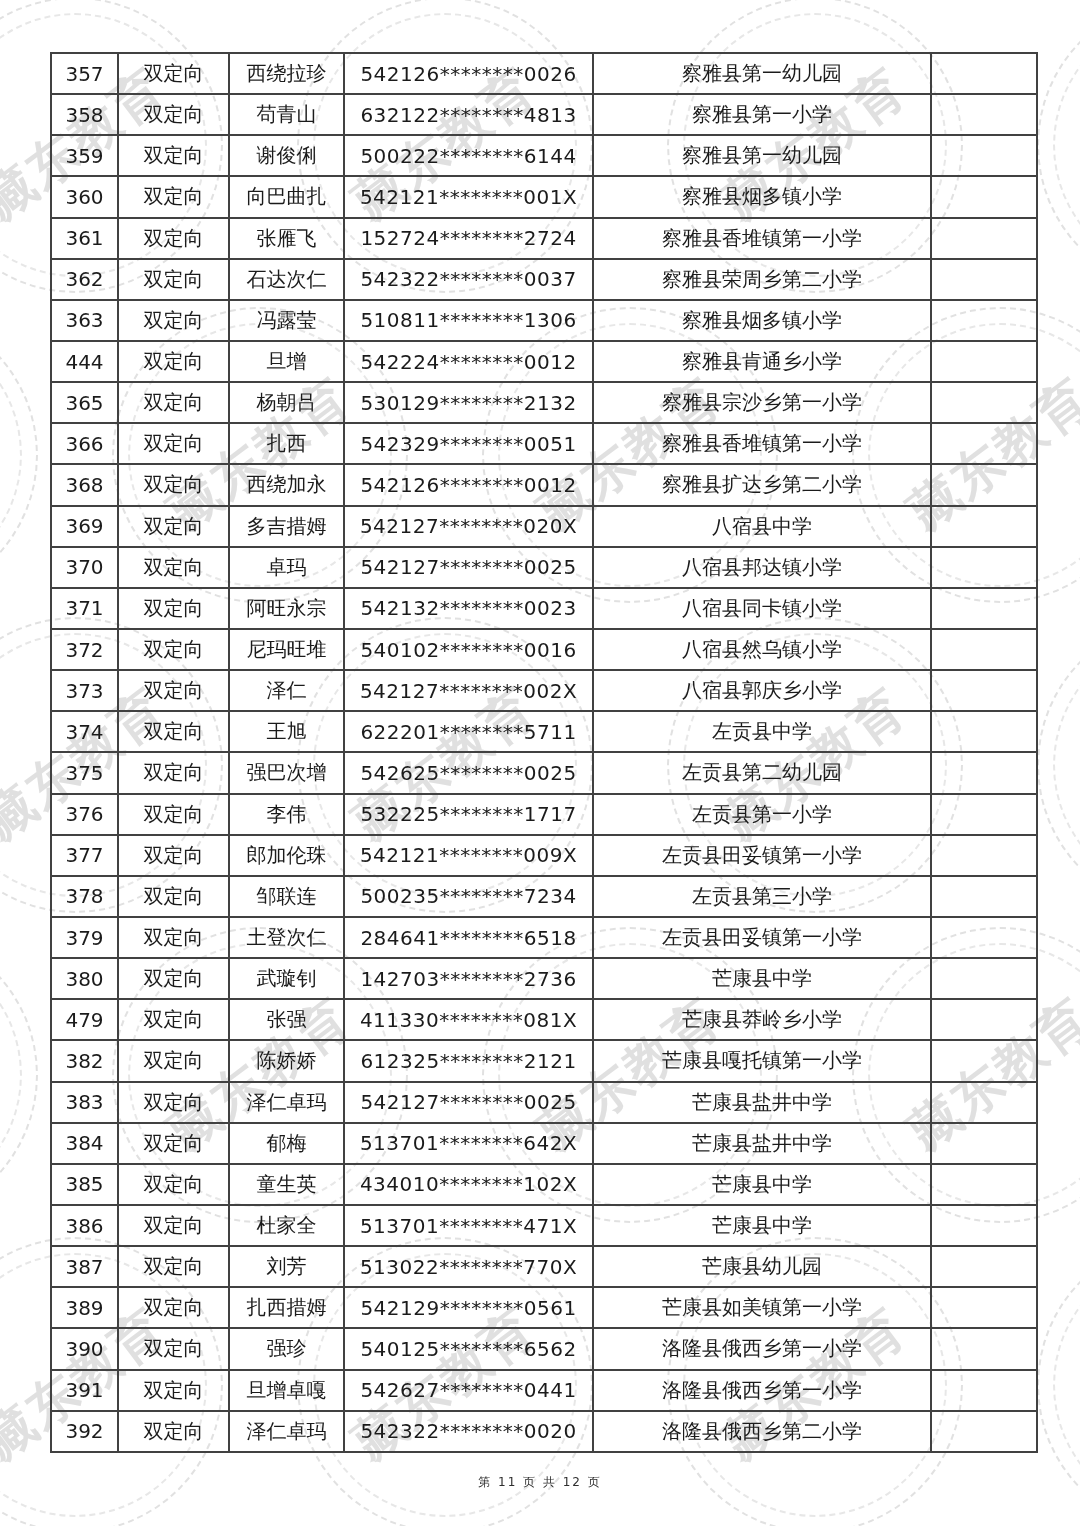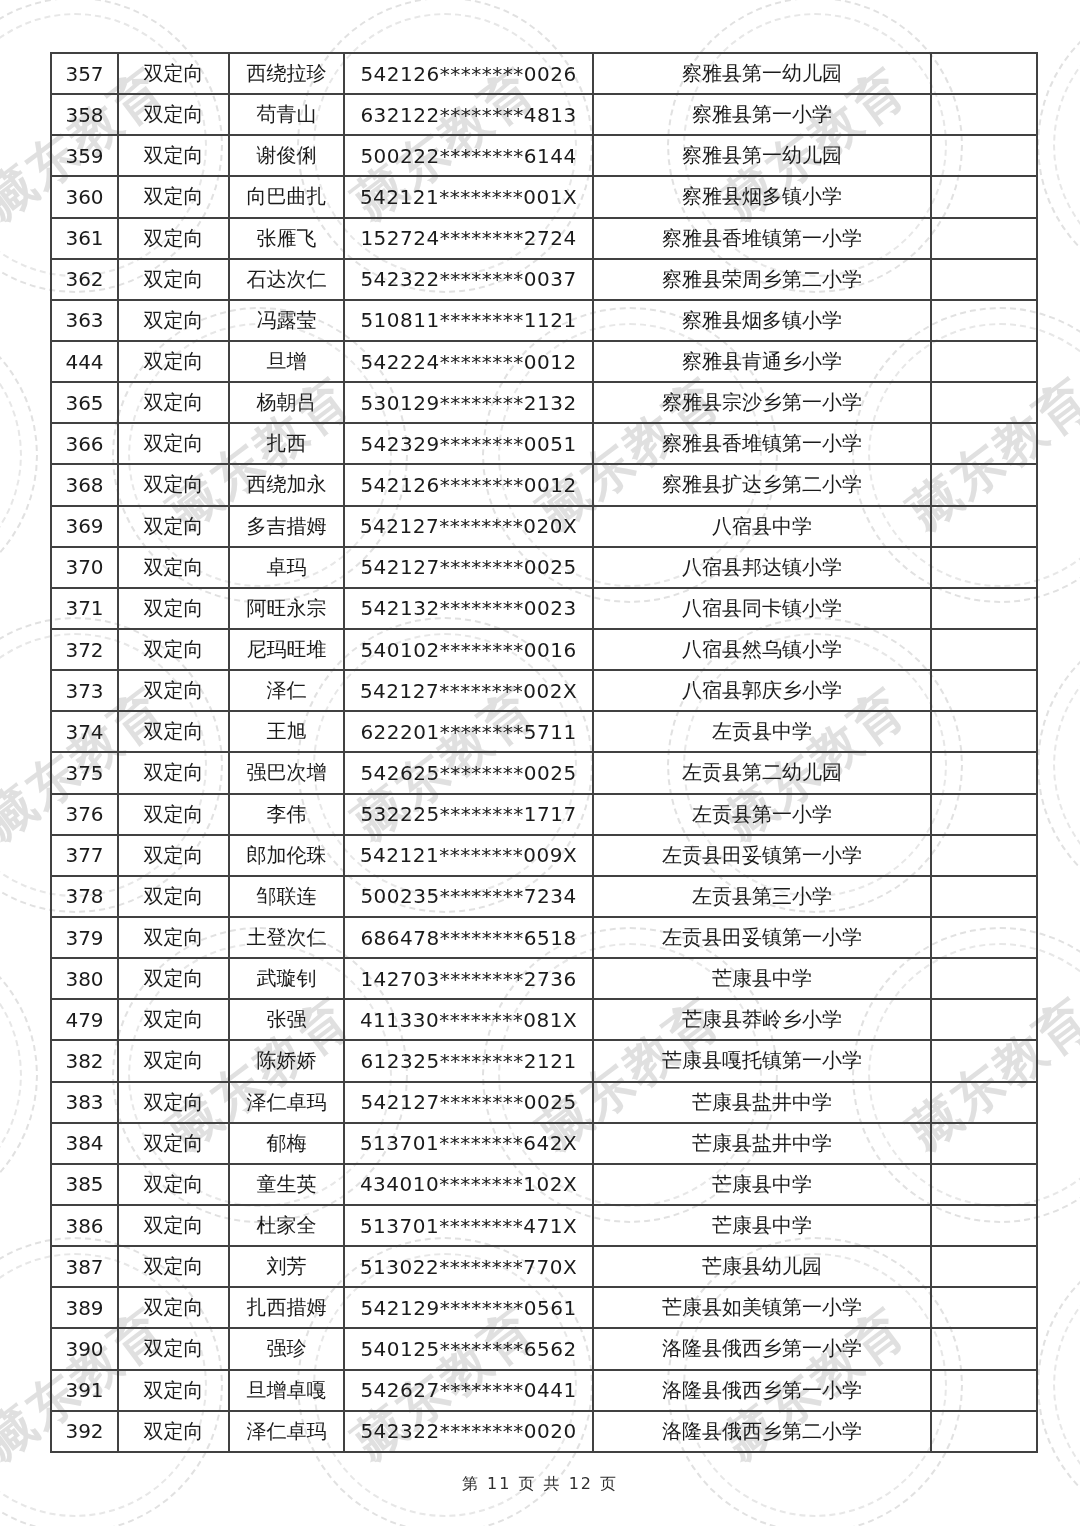--- a/index.html
+++ b/index.html
@@ -67,21 +67,21 @@
   #roster-table td.c-id { letter-spacing: 0.5px; margin-left: 48px; }
 
   
   #page-footer {
     position: absolute;
     left: 0;
     top: 1474px;
     width: 100%;
     text-align: center;
     z-index: 1;
-    font-size: 16px;
+    font-size: 12px;
     color: #2e2e2e;
     letter-spacing: 2px;
   }
 </style>
 </head>
 <body>
 
 <div id="page">
 
   <div id="watermark-layer">
@@ -237,21 +237,21 @@
           <td class="c-cat">双定向</td>
           <td class="c-name">石达次仁</td>
           <td class="c-id">542322********0037</td>
           <td class="c-school">察雅县荣周乡第二小学</td>
           <td class="c-remark"></td>
         </tr>
         <tr>
           <td class="c-no">363</td>
           <td class="c-cat">双定向</td>
           <td class="c-name">冯露莹</td>
-          <td class="c-id">510811********1121</td>
+          <td class="c-id">510811********1306</td>
           <td class="c-school">察雅县烟多镇小学</td>
           <td class="c-remark"></td>
         </tr>
         <tr>
           <td class="c-no">444</td>
           <td class="c-cat">双定向</td>
           <td class="c-name">旦增</td>
           <td class="c-id">542224********0012</td>
           <td class="c-school">察雅县肯通乡小学</td>
           <td class="c-remark"></td>
@@ -357,21 +357,21 @@
           <td class="c-cat">双定向</td>
           <td class="c-name">邹联连</td>
           <td class="c-id">500235********7234</td>
           <td class="c-school">左贡县第三小学</td>
           <td class="c-remark"></td>
         </tr>
         <tr>
           <td class="c-no">379</td>
           <td class="c-cat">双定向</td>
           <td class="c-name">土登次仁</td>
-          <td class="c-id">686478********6518</td>
+          <td class="c-id">284641********6518</td>
           <td class="c-school">左贡县田妥镇第一小学</td>
           <td class="c-remark"></td>
         </tr>
         <tr>
           <td class="c-no">380</td>
           <td class="c-cat">双定向</td>
           <td class="c-name">武璇钊</td>
           <td class="c-id">142703********2736</td>
           <td class="c-school">芒康县中学</td>
           <td class="c-remark"></td>

